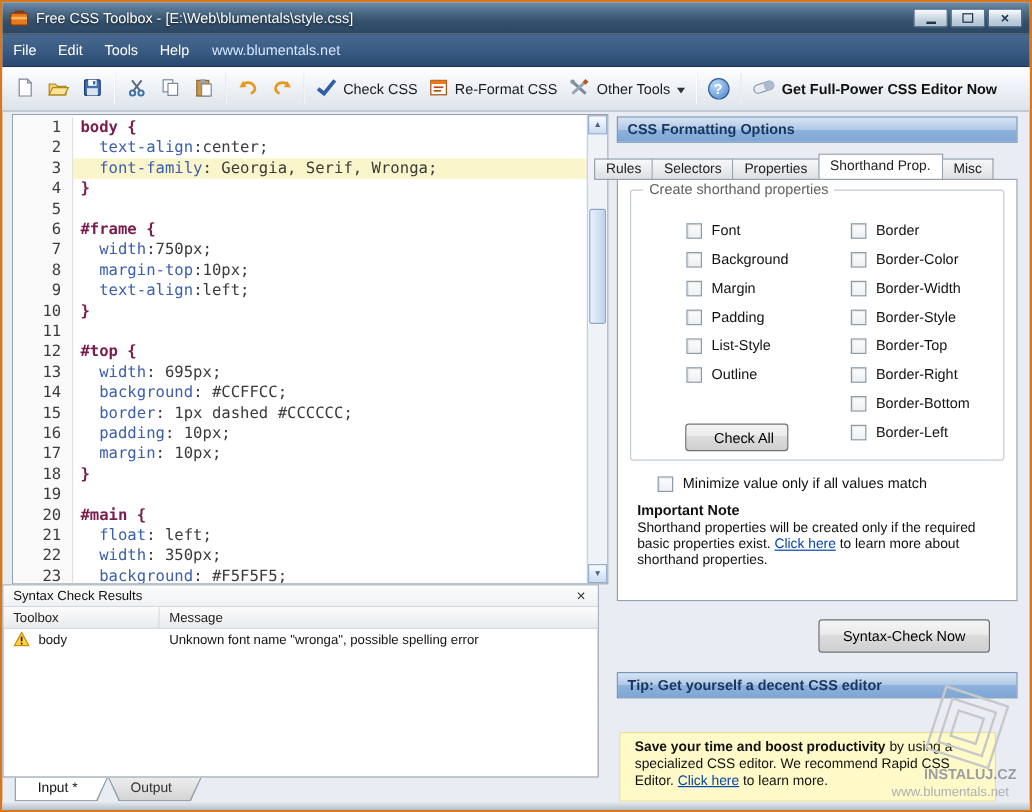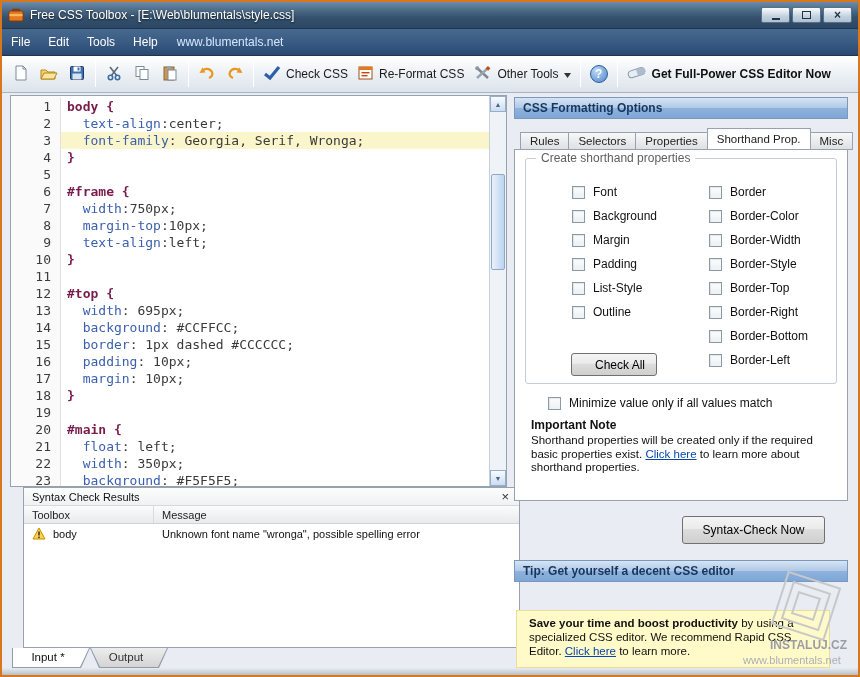--- a/index.html
+++ b/index.html
@@ -56,21 +56,21 @@
   .tk-v { color:#3A3A3A; }
   .tk-x { color:#3A3A3A; }
   .vscroll { position:absolute; right:0; top:0; bottom:0; width:17px; background:#EFF3F8; border-left:1px solid #C8D0D8; }
   .sb-btn { position:absolute; left:0; right:0; height:16px; background:linear-gradient(180deg,#F8FBFE,#CBDCF0);
     border:1px solid #95AECD; color:#44628A; font-size:7px; display:flex; align-items:center; justify-content:center; }
   .sb-up { top:0; } .sb-down { bottom:0; }
   .sb-thumb { position:absolute; left:1px; right:1px; top:78px; height:96px;
     background:linear-gradient(90deg,#EAF2FB,#BCD4EE); border:1px solid #8FA8C8; border-radius:2px; }
 
   
-  .results { position:absolute; left:21px; top:485px; width:497px; height:161px; background:#fff; border:1px solid #98A2AE; }
+  .results { position:absolute; left:0; top:485px; width:497px; height:161px; background:#fff; border:1px solid #98A2AE; }
   .res-header { height:18px; display:flex; align-items:center; padding:0 8px; font-size:11px; color:#111;
     background:linear-gradient(180deg,#FDFDFD,#EFF1F3); border-bottom:1px solid #D5D9DD; }
   .res-close { margin-left:auto; font-size:13px; line-height:1; color:#333; padding:0 2px; }
   .res-cols { height:18px; display:flex; font-size:11px; color:#222;
     background:linear-gradient(180deg,#FCFCFC,#E9EAEC); border-bottom:1px solid #D0D4D8; align-items:center; }
   .res-col1 { width:130px; padding-left:8px; border-right:1px solid #D8DCE0; height:100%; display:flex; align-items:center; }
   .res-col2 { flex:1; padding-left:8px; }
   .res-row { height:20px; display:flex; align-items:center; font-size:11px; color:#111; }
   .res-sel { width:130px; padding-left:8px; display:flex; align-items:center; gap:7px; }
   .res-msg { flex:1; padding-left:8px; }
@@ -90,21 +90,21 @@
   .btab:not(.active) .lbl { color:#333; }
 
   
   .hdr { position:absolute; left:512px; width:334px; height:22px;
     background:linear-gradient(180deg,#D7E4F3 0%,#AEC8E6 50%,#8FB2DC 51%,#7EA6D6 100%);
     border:1px solid #7A98BE; color:#16365E; font-weight:bold; font-size:12px;
     display:flex; align-items:center; padding:0 8px; }
   .fmt-header { top:95px; }
   .tip-header { top:558px; }
 
-  .ftabs { position:absolute; left:512px; top:126px; height:22px; display:flex; align-items:flex-end; padding-left:6px; z-index:2; }
+  .ftabs { position:absolute; left:487px; top:126px; height:22px; display:flex; align-items:flex-end; padding-left:6px; z-index:2; }
   .ftab { height:18px; line-height:17px; padding:0 9px; font-size:11.5px; color:#222;
     background:linear-gradient(180deg,#F7F8F9,#DDE0E4); border:1px solid #98A2AE; border-left:none; }
   .ftab:first-child { border-left:1px solid #98A2AE; }
   .ftab.active { height:22px; line-height:21px; background:#fff; border-left:1px solid #98A2AE; margin-left:-1px; }
 
   .fpage { position:absolute; left:512px; top:147px; width:334px; height:352px; background:#fff; border:1px solid #98A2AE; z-index:1; }
   .groupbox { position:absolute; left:10px; top:8px; right:10px; height:226px; border:1px solid #C4CCD4; border-radius:3px; }
   .group-legend { position:absolute; top:-8px; left:10px; background:#fff; padding:0 5px; color:#5E5E5E; font-size:12px; }
   .col-left { position:absolute; left:46px; top:26px; }
   .col-right { position:absolute; left:183px; top:26px; }

